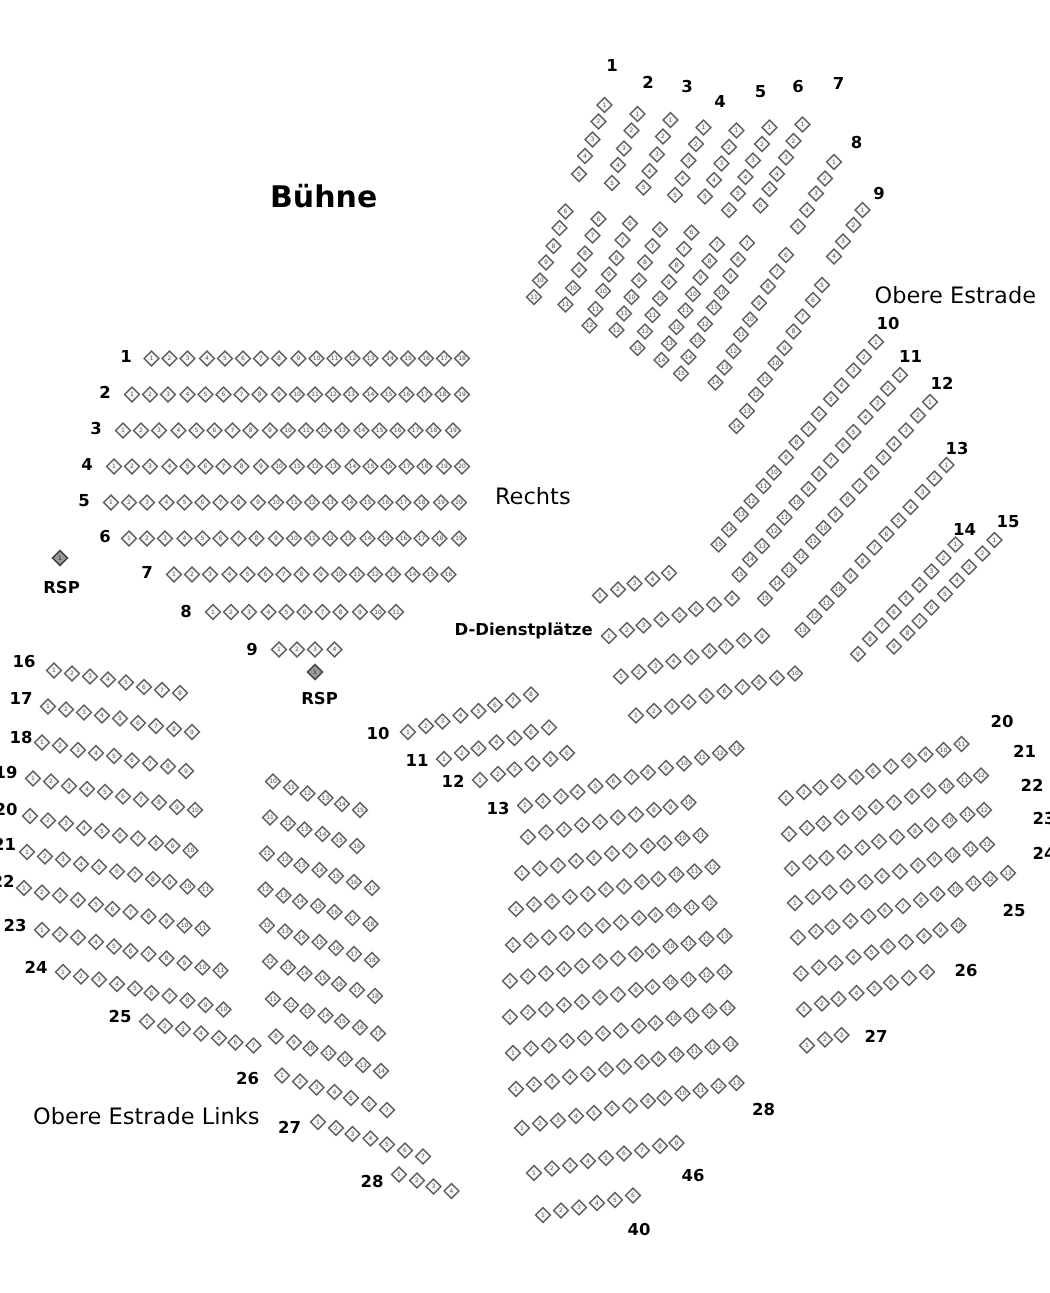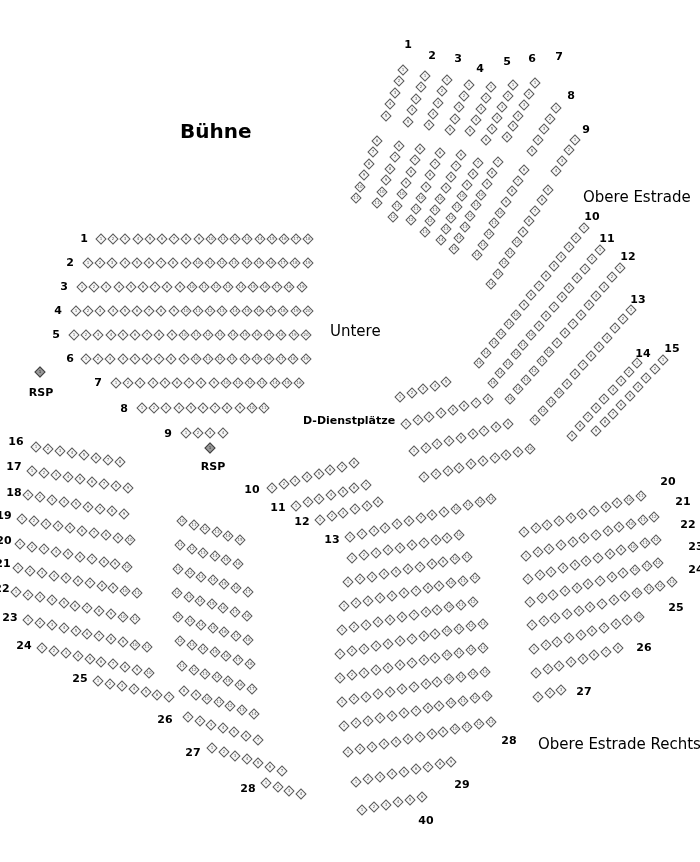--- a/index.html
+++ b/index.html
@@ -33,25 +33,25 @@
     position:absolute;transform:translate(-50%,-50%);
     font-size:11px;font-weight:bold;color:#000;white-space:nowrap;
   }
 </style>
 </head>
 <body>
 
 <div id="seatmap" style="--seat-fill: #f7f7f7; --seat-border: #5a5a5a; --seat-num: #555555; --rsp-fill: #9a9a9a;">
     <div class="map-label" style="left: 180px; top: 131px; font-size: 20px; font-weight: bold;">Bühne</div>
     <div class="map-label" style="left: 583px; top: 197px; font-size: 15px;">Obere Estrade</div>
-    <div class="map-label" style="left: 330px; top: 331px; font-size: 15px;">Untere</div>
+    <div class="map-label" style="left: 330px; top: 331px; font-size: 15px;">Rechts</div>
     <div class="map-label" style="left: 303px; top: 420px; font-size: 11px; font-weight: bold;">D-Dienstplätze</div>
     <div class="map-label center" style="left: 41px; top: 392px; font-size: 11px; font-weight: bold;">RSP</div>
     <div class="map-label center" style="left: 213px; top: 466px; font-size: 11px; font-weight: bold;">RSP</div>
-    <div class="map-label" style="left: 538px; top: 744px; font-size: 15px;">Obere Estrade Rechts</div>
+    <div class="map-label" style="left: 22px; top: 744px; font-size: 15px;">Obere Estrade Links</div>
     <div class="row">
       <div class="row-label" style="left: 84px; top: 238px;">1</div>
       <div class="seat" style="left: 101px; top: 239px;">
         <span>1</span>
       </div>
       <div class="seat" style="left: 113.2px; top: 239px;">
         <span>2</span>
       </div>
       <div class="seat" style="left: 125.4px; top: 239px;">
         <span>3</span>
@@ -2512,21 +2512,21 @@
         <span>11</span>
       </div>
       <div class="seat" style="left: 479.267px; top: 724.098px;">
         <span>12</span>
       </div>
       <div class="seat" style="left: 491.201px; top: 721.562px;">
         <span>13</span>
       </div>
     </div>
     <div class="row">
-      <div class="row-label" style="left: 462px; top: 784px;">29</div>
+      <div class="row-label" style="left: 462px; top: 784px;">46</div>
       <div class="seat" style="left: 356px; top: 782px;">
         <span>1</span>
       </div>
       <div class="seat" style="left: 367.933px; top: 779.463px;">
         <span>2</span>
       </div>
       <div class="seat" style="left: 379.867px; top: 776.927px;">
         <span>3</span>
       </div>
       <div class="seat" style="left: 391.8px; top: 774.39px;">

